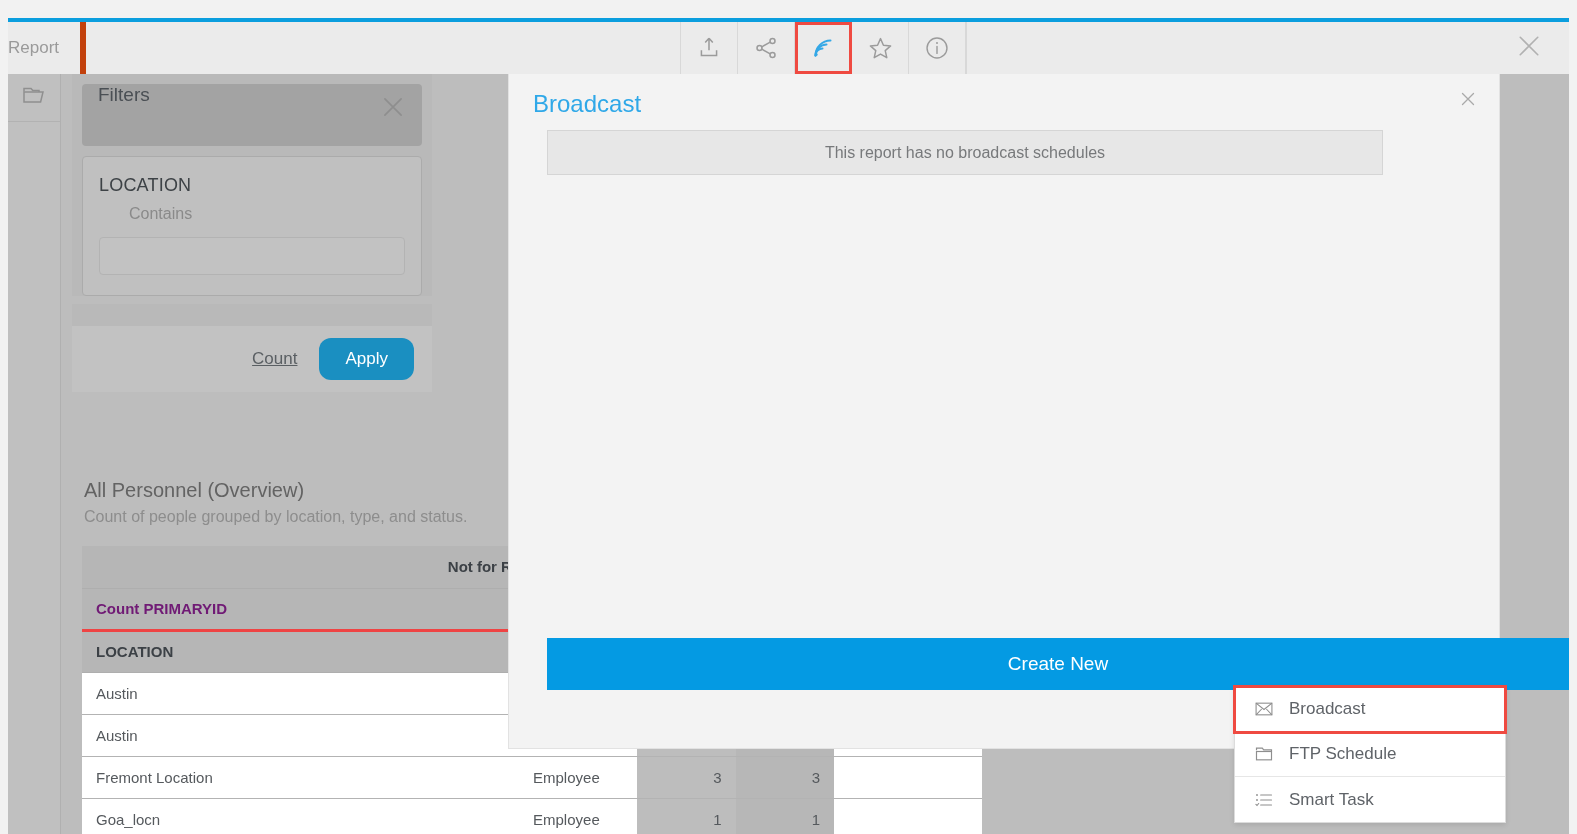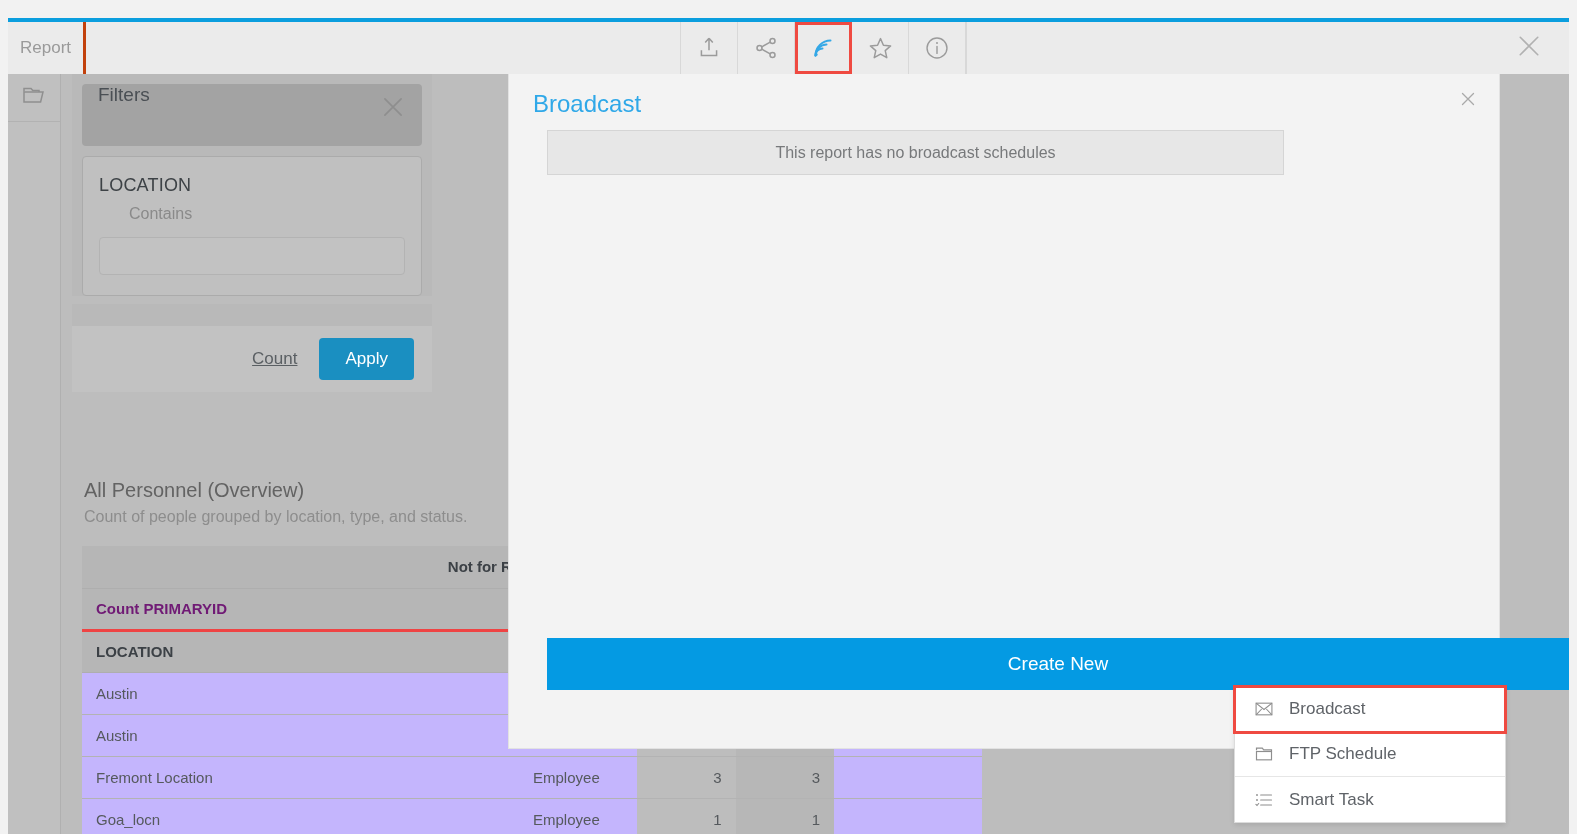--- a/index.html
+++ b/index.html
@@ -33,22 +33,22 @@
     left: 8px; top: 22px;
     width: 1561px; height: 52px;
     background: #ebebeb;
     display: flex;
     align-items: stretch;
   }
   .tab-report {
     width: 78px;
     display: flex;
     align-items: center;
-    justify-content: center;
-    border-right: 3px solid #c2410c;
+    justify-content: flex-start;
+    border-right: 6px solid #c2410c;
     color: #9a9a9a;
     font-size: 17px;
   }
   .toolbar-spacer-left { flex: 0 0 595px; border-right: 1px solid #d8d8d8; }
   .tool-group { display: flex; align-items: stretch; }
   .tool-btn {
     width: 57px;
     display: flex;
     align-items: center;
     justify-content: center;
@@ -155,21 +155,21 @@
     color: #5a5f63;
     text-decoration: underline;
     background: none; border: none;
     cursor: pointer;
     font-family: inherit;
   }
   .btn-apply {
     background: #1a8fc1;
     color: #fff;
     border: none;
-    border-radius: 4px;
+    border-radius: 12px;
     font-size: 17px;
     padding: 11px 26px;
     cursor: pointer;
     font-family: inherit;
   }
   .filters-divider {
     margin: 0 0 0 0;
     height: 8px;
     background: #bdbdbd;
   }
@@ -211,21 +211,21 @@
     color: #3c4146;
     font-weight: bold;
     border-bottom: 1px solid #aeaeae;
   }
   .rtable .hdr-bot td.statusval {
     background: #c4c4c4;
     font-weight: normal;
     color: #55595d;
   }
   .rtable tbody td {
-    background: #c4b5fd;
+    background: #ffffff;
     color: #55595d;
     border-bottom: 1px solid #b3b3b3;
   }
   .rtable tbody td.num {
     text-align: right;
     background: #bdbdbd;
   }
   .rtable tbody td.num.alt { background: #b7b7b7; }
   .col-loc { width: 355px; }
   .col-type { width: 96px; }
@@ -249,21 +249,21 @@
     color: #2fa8e8;
   }
   .bp-close {
     position: absolute;
     right: 20px; top: 14px;
     cursor: pointer;
   }
   .bp-empty {
     position: absolute;
     left: 38px; top: 56px;
-    width: 737px; height: 45px;
+    width: 836px; height: 45px;
     background: #e7e7e7;
     border: 1px solid #d5d5d5;
     display: flex;
     align-items: center;
     justify-content: center;
     color: #77797b;
     font-size: 16px;
   }
   .bp-createnew {
     position: absolute;

